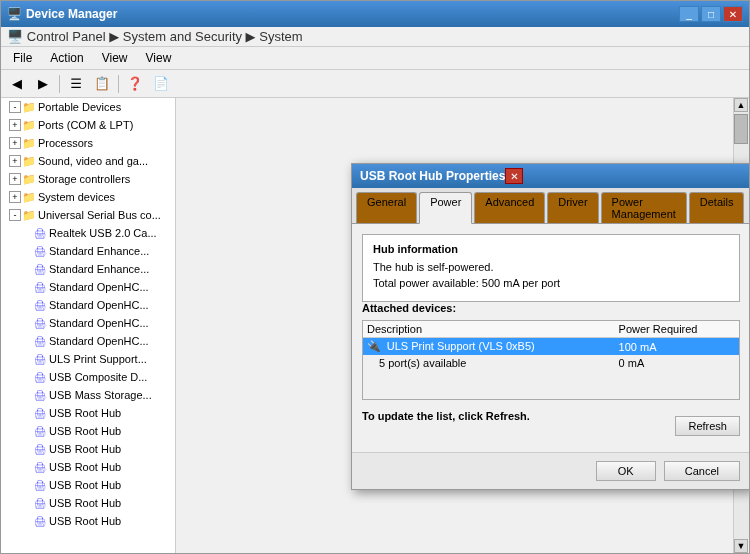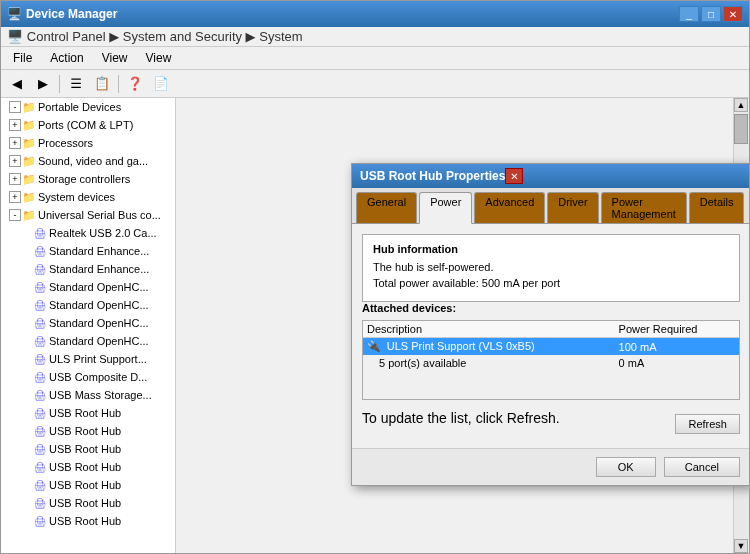--- a/index.html
+++ b/index.html
@@ -287,22 +287,23 @@
       color: white;
     }
 
     .table-container {
       border: 1px solid #aaa;
       margin-bottom: 10px;
       min-height: 80px;
     }
 
     .update-text {
-      font-size: 14px;
-      margin-bottom: 12px;
+      font-size: 11px;
+      margin-bottom: 20px;
+      font-weight: bold;
     }
 
     .refresh-btn {
       float: right;
       padding: 3px 12px;
       background: linear-gradient(to bottom, #f8f8f8, #ddd);
       border: 1px solid #aaa;
       cursor: pointer;
       font-size: 11px;
     }

